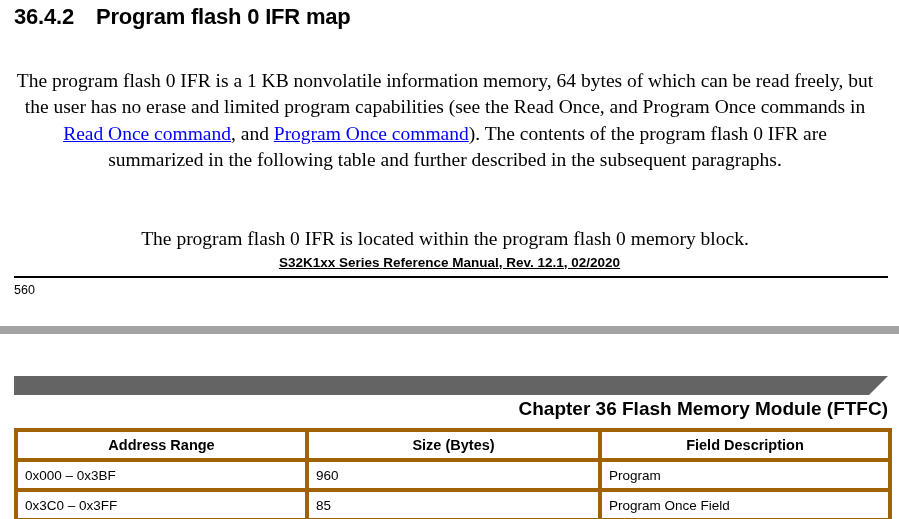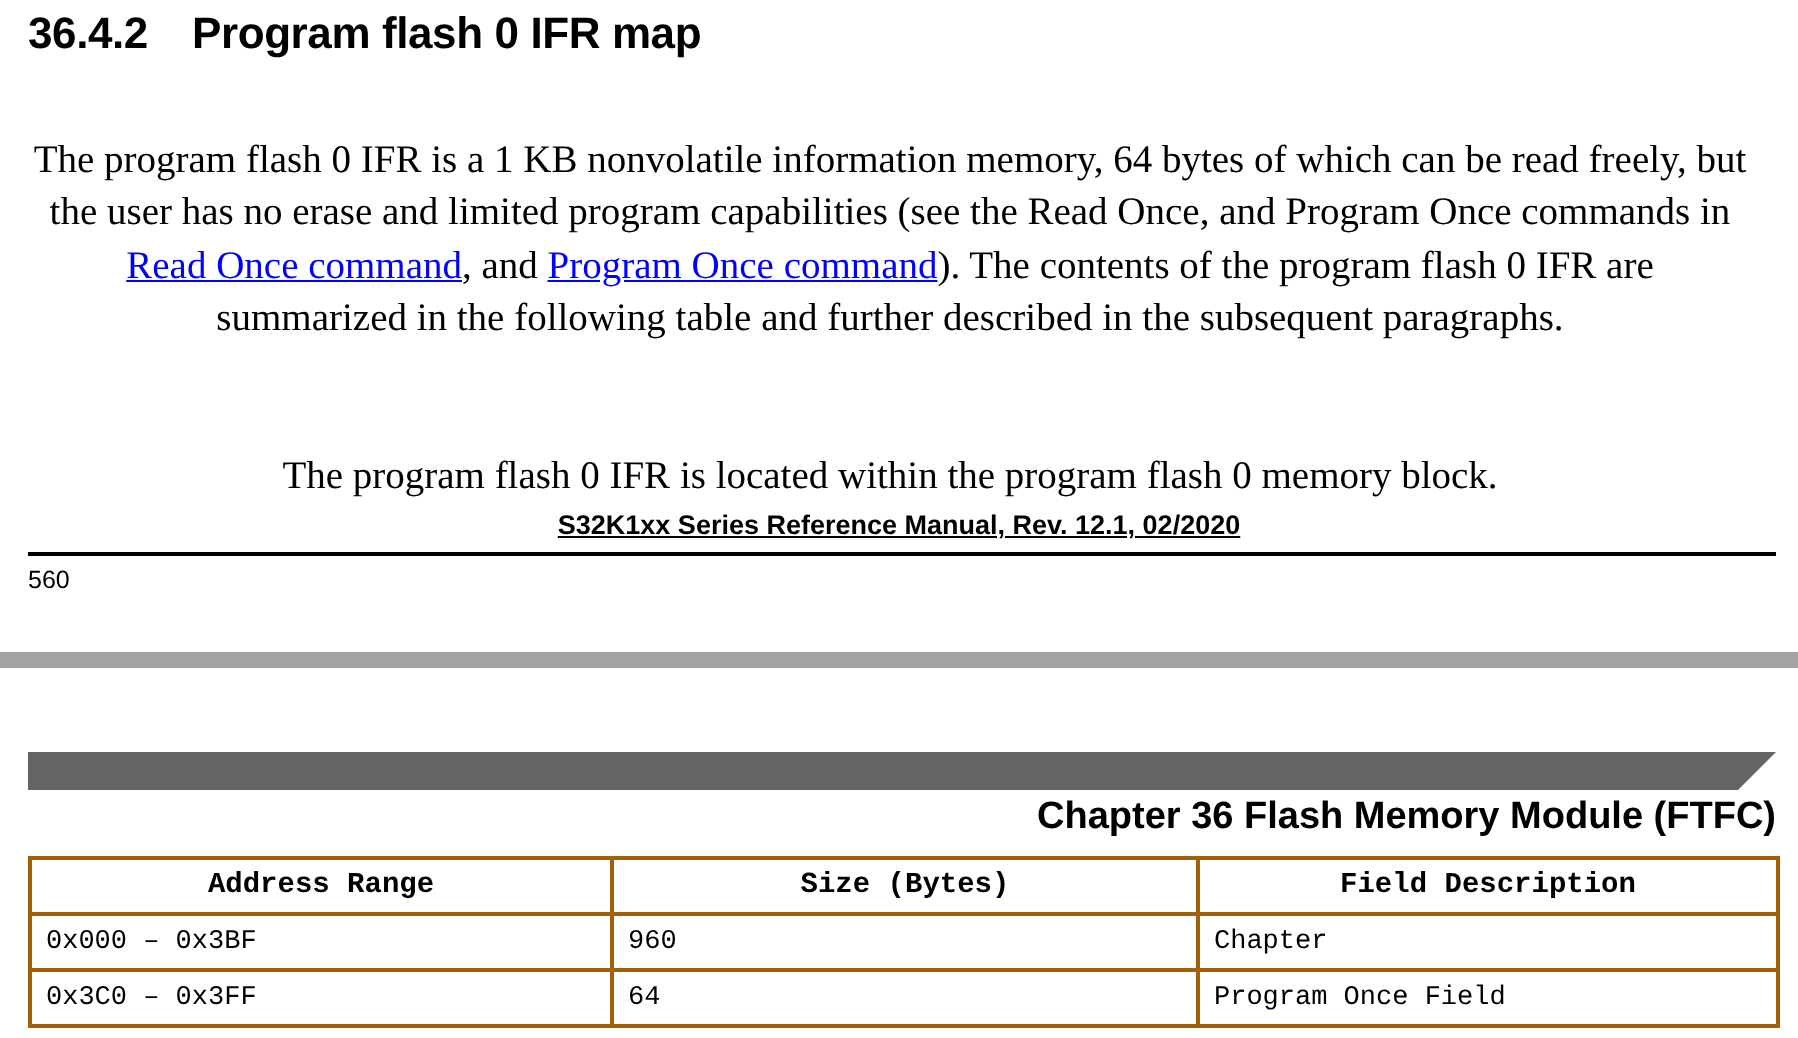--- a/index.html
+++ b/index.html
@@ -138,24 +138,23 @@
     border-collapse: collapse;
     table-layout: fixed;
     font-family: "Liberation Sans", sans-serif;
   }
   .ifr-table col.c1 { width: 291px; }
   .ifr-table col.c2 { width: 293px; }
   .ifr-table col.c3 { width: 290px; }
 
   .ifr-table th,
   .ifr-table td {
-    border: 2px solid #a16207;
+    border: 4px solid #a16207;
     padding: 0;
     vertical-align: middle;
-    font-family: Liberation Mono, monospace;
   }
   .ifr-table th {
     height: 26px;
     text-align: center;
     font-weight: bold;
     font-size: 14.5px;
   }
   .ifr-table td {
     height: 26px;
     text-align: left;
@@ -199,22 +198,22 @@
       <tr>
         <th>Address Range</th>
         <th>Size (Bytes)</th>
         <th>Field Description</th>
       </tr>
     </thead>
     <tbody>
       <tr>
         <td>0x000 – 0x3BF</td>
         <td>960</td>
-        <td>Chapter</td>
+        <td>Program</td>
       </tr>
       <tr>
         <td>0x3C0 – 0x3FF</td>
-        <td>64</td>
+        <td>85</td>
         <td>Program Once Field</td>
       </tr>
     </tbody>
   </table>
 </div>
 
 </body></html>

